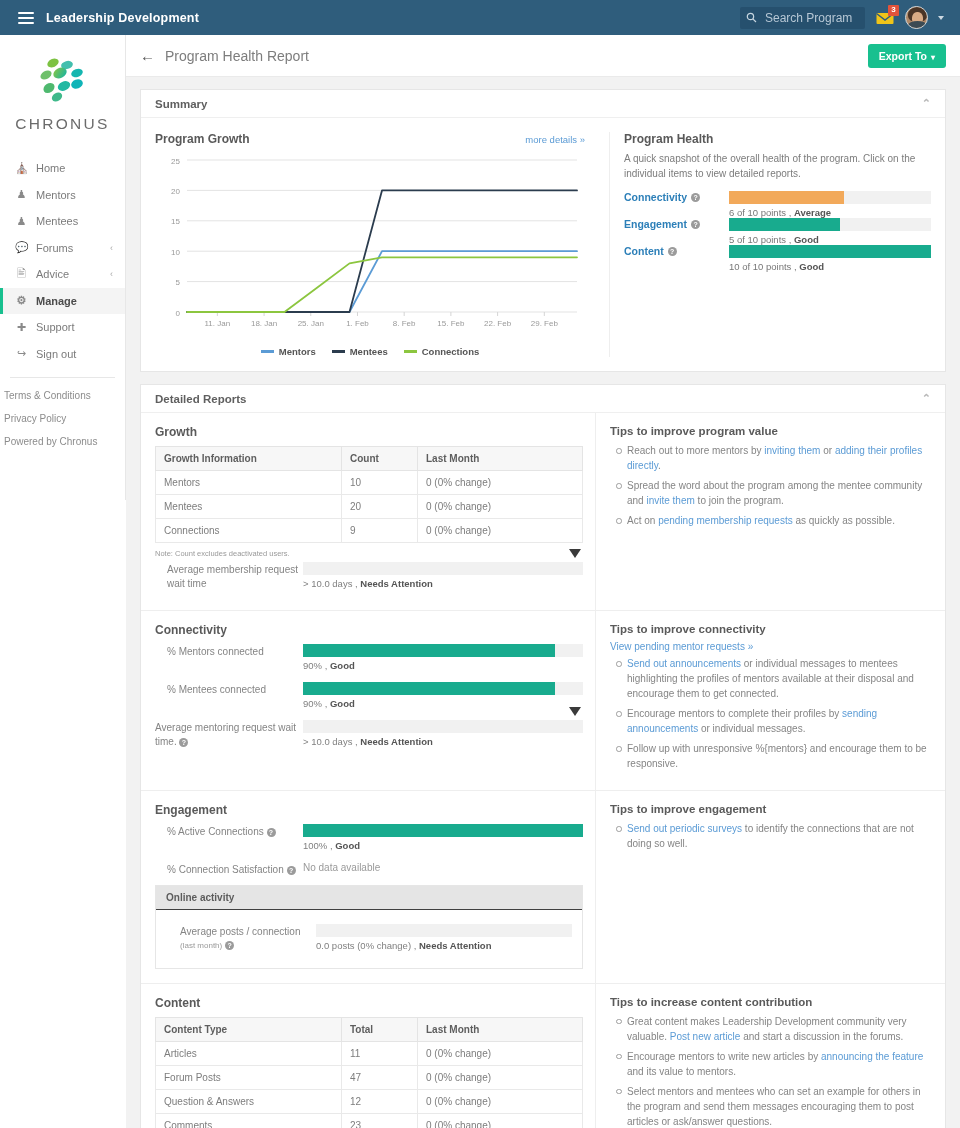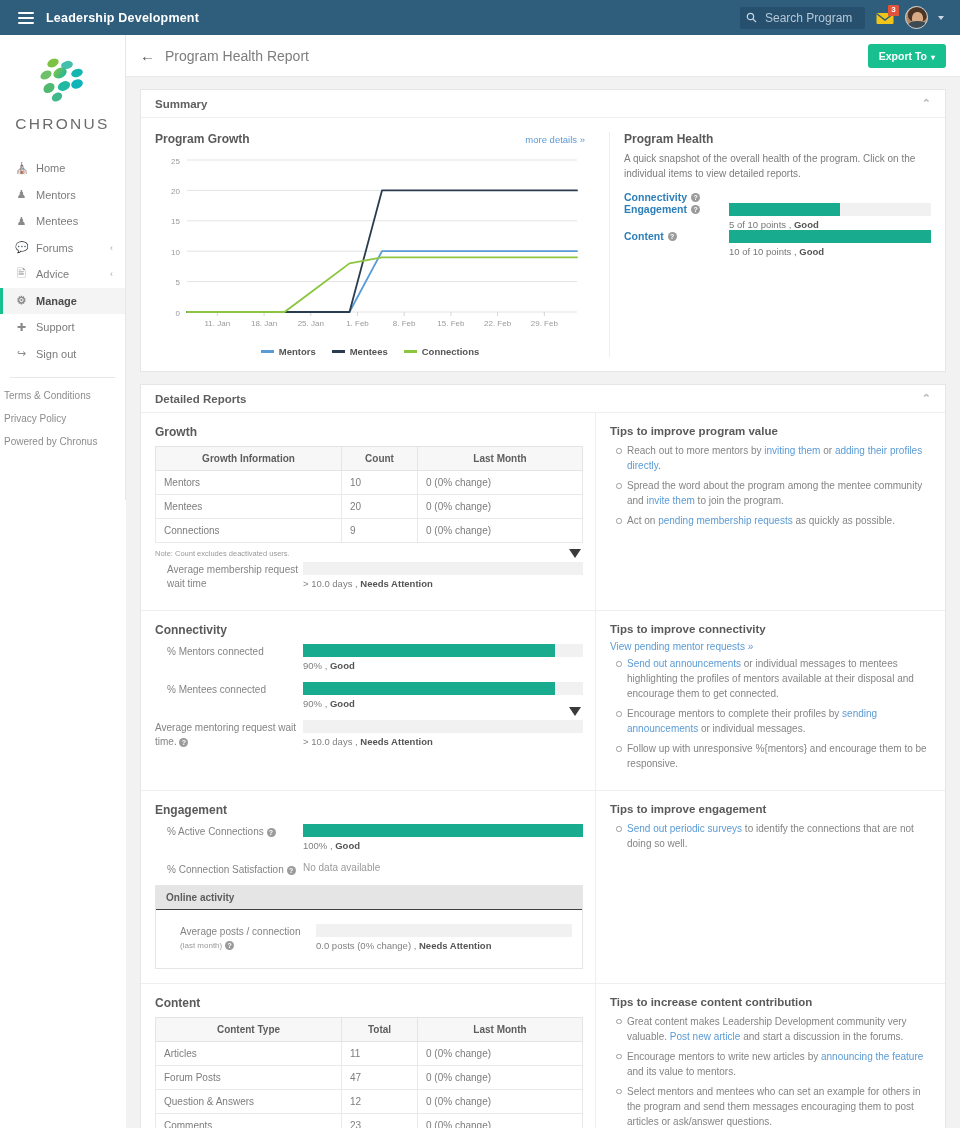--- a/index.html
+++ b/index.html
@@ -121,21 +121,21 @@
 
   
   .det-sec { display:flex; border-bottom:1px solid #eee; }
   .det-sec:last-child { border-bottom:0; }
   .det-left { width:455px; flex:0 0 455px; padding:12px 12px 14px 14px; border-right:1px solid #eee; }
   .det-right { flex:1; padding:12px 10px 14px 14px; }
   .sec-title { font-size:12px; font-weight:bold; color:#5a5a5a; margin-bottom:7px; }
 
   table.rpt { width:100%; border-collapse:collapse; font-size:10px; }
   table.rpt th {
-    background:#f7f7f7; text-align:center; font-weight:bold; color:#5e5e5e;
+    background:#f7f7f7; text-align:left; font-weight:bold; color:#5e5e5e;
     padding:6px 8px; border:1px solid #e4e4e4; font-size:10px;
   }
   table.rpt td { padding:6px 8px; border:1px solid #e9e9e9; color:#7d7d7d; }
   td.c-count, th.c-count { width:76px; }
   td.c-last, th.c-last { width:165px; }
 
   .note { font-size:7.5px; color:#9a9a9a; margin-top:6px; }
 
   .metric-row { display:grid; grid-template-columns:148px 1fr; align-items:start; margin-top:4px; }
   .metric-label { font-size:10px; color:#848484; padding-top:1px; line-height:1.35; }
@@ -347,20 +347,28 @@
 
             <div class="health-col">
               <div class="card-title">Program Health</div>
               <div class="health-desc">A quick snapshot of the overall health of the program. Click on the individual items to view detailed reports.</div>
 
               <div class="health-grid">
                 <div class="health-label">
                   <span>Connectivity</span>
                   <span class="qmark">?</span>
                 </div>
+                <div class="hbar-wrap">
+                  <div class="hbar">
+                      <div class="fill" id="hf0" style="width: 57%; background: rgb(242, 169, 90);"></div>
+                    </div>
+                  <div class="hbar-cap">
+                    <span>6 of 10 points , </span><b>Average</b>
+                  </div>
+                </div>
               </div>
 
               <div class="health-grid">
                 <div class="health-label">
                   <span>Engagement</span>
                   <span class="qmark">?</span>
                 </div>
                 <div class="hbar-wrap">
                   <div class="hbar">
                       <div class="fill" id="hf1" style="width: 55%; background: rgb(24, 171, 142);"></div>

